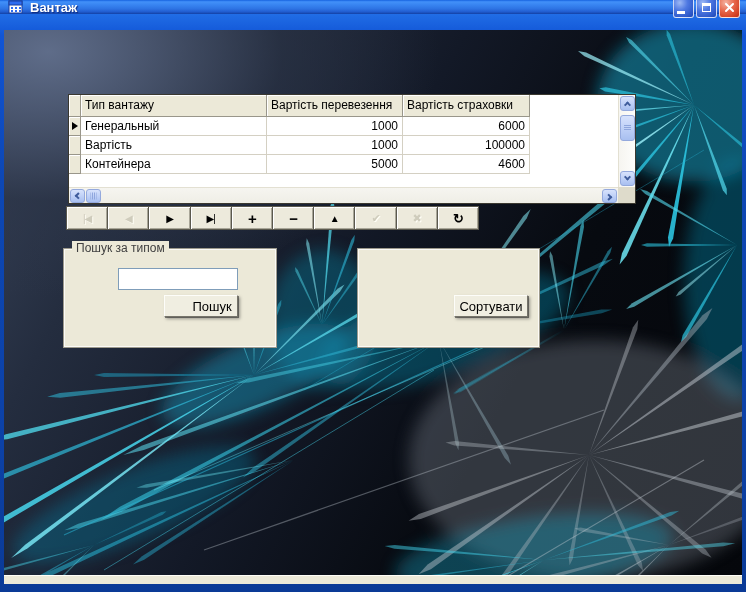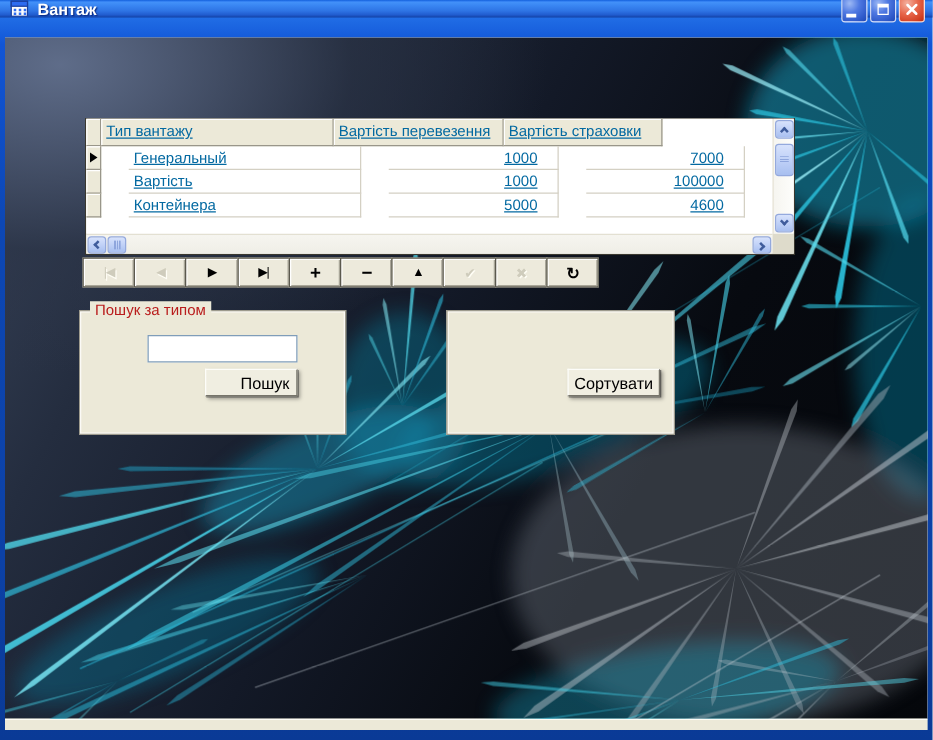--- a/index.html
+++ b/index.html
@@ -29,32 +29,32 @@
   .fractal svg { position:absolute; inset:0; }
   .bottom-strip { position:absolute; left:0; right:0; bottom:0; height:9px; background:#ece9d8; border-top:1px solid #fffef8; }
 
   
   .dbgrid { position:absolute; left:64px; top:64px; width:568px; height:110px;
     border:1px solid #3a382f; background:#fff;
     display:grid; grid-template-columns:1fr 17px; grid-template-rows:1fr 16px; }
   .grid-content { background:#fff; overflow:hidden; }
   .grow { display:flex; }
   .hdr-row { height:22px; }
-  .data-row { height:19px;gap:22px; }
-  .cell { font-size:12px; color:#0369a1; overflow:hidden; white-space:nowrap;text-decoration:underline; }
+  .data-row { height:19px; }
+  .cell { font-size:12px; color:#000000; overflow:hidden; white-space:nowrap; }
   .hdr-cell { background:#ece9d8; border-right:1px solid #99968a; border-bottom:1px solid #99968a;
     box-shadow:inset 1px 1px 0 #fff; line-height:21px; padding-left:4px; }
   .ind-cell { width:12px; flex:0 0 12px; background:#ece9d8; border-right:1px solid #99968a; border-bottom:1px solid #99968a;
     box-shadow:inset 1px 1px 0 #fff; display:grid; place-items:center; }
   .c-type { width:186px; flex:0 0 186px; }
   .c-num1 { width:136px; flex:0 0 136px; }
   .c-num2 { width:127px; flex:0 0 127px; }
   .d-cell { border-right:1px solid #d4d0c3; border-bottom:1px solid #d4d0c3; line-height:18px; }
   .d-text { padding-left:4px; }
-  .d-num  { text-align:right; padding-right:16px; }
+  .d-num  { text-align:right; padding-right:4px; }
   .rec-arrow { width:0; height:0; border-left:6px solid #000; border-top:4px solid transparent; border-bottom:4px solid transparent; }
 
   
   .vscroll { background:linear-gradient(90deg,#f6f5f0,#fdfdfb); display:flex; flex-direction:column; border-left:1px solid #e3e0d2; }
   .hscroll { background:linear-gradient(180deg,#f6f5f0,#efeee6); display:flex; border-top:1px solid #e3e0d2; }
   .sb-btn, .sb-thumb { background:linear-gradient(180deg,#d7e2fc 0%,#c0d1f7 50%,#a8bff0 100%);
     border:1px solid #94a9dd; border-radius:3px; display:grid; place-items:center; }
   .vscroll .sb-btn { width:15px; height:15px; margin:1px; flex:0 0 auto; }
   .hscroll .sb-btn { width:15px; height:14px; margin:1px; flex:0 0 auto; }
   .v-thumb { width:15px; height:26px; margin:3px 1px 0 1px; }
@@ -78,21 +78,21 @@
   .g-sign { font-size:15px; font-weight:bold; }
   .g-check, .g-cross { font-size:11px; }
   .g-refresh { font-size:13px; font-weight:bold; }
   .nav-btn.disabled { color:#cfccbc; text-shadow:1px 1px 0 #fffef6; cursor:default; }
 
   
   .groupbox { position:absolute; background:#ece9d8; border:1px solid #9d9a8d;
     box-shadow:inset 1px 1px 0 #fbfaf6, inset -1px -1px 0 #fbfaf6; }
   .gb-search { left:59px; top:218px; width:214px; height:100px; }
   .gb-sort   { left:353px; top:218px; width:183px; height:100px; }
-  .gb-label { position:absolute; top:-8px; left:8px; background:#ece9d8; padding:0 4px; font-size:12px; color:#b91c1c; line-height:15px; }
+  .gb-label { position:absolute; top:-8px; left:8px; background:#ece9d8; padding:0 4px; font-size:12px; color:#404040; line-height:15px; }
   .search-input { position:absolute; left:54px; top:19px; width:120px; height:22px;
     border:1px solid #7f9db9; background:#fff; font-size:12px; padding:0 3px; font-family:"Liberation Sans",sans-serif; }
   .push-btn { position:absolute; width:74px; height:22px; background:#f0eee1;
     border:1px solid; border-color:#fdfdf9 #76746a #76746a #fdfdf9;
     box-shadow:1px 1px 0 rgba(40,40,40,.55), 2px 2px 3px rgba(0,0,0,.35);
     font-size:13px; color:#000; font-family:"Liberation Sans",sans-serif; cursor:pointer; }
   .btn-search { left:100px; top:46px;padding-left:22px; }
   .btn-sort   { left:96px;  top:46px; }
 </style>
 </head>
@@ -283,21 +283,21 @@
           <div class="cell hdr-cell c-type">Тип вантажу</div>
           <div class="cell hdr-cell c-num1">Вартість перевезення</div>
           <div class="cell hdr-cell c-num2">Вартість страховки</div>
         </div>
         <div class="grow data-row">
           <div class="ind-cell">
               <div class="rec-arrow"></div>
             </div>
           <div class="cell d-cell d-text c-type">Генеральный</div>
           <div class="cell d-cell d-num c-num1">1000</div>
-          <div class="cell d-cell d-num c-num2">7000</div>
+          <div class="cell d-cell d-num c-num2">6000</div>
         </div>
         <div class="grow data-row">
           <div class="ind-cell"></div>
           <div class="cell d-cell d-text c-type">Вартість</div>
           <div class="cell d-cell d-num c-num1">1000</div>
           <div class="cell d-cell d-num c-num2">100000</div>
         </div>
         <div class="grow data-row">
           <div class="ind-cell"></div>
           <div class="cell d-cell d-text c-type">Контейнера</div>

